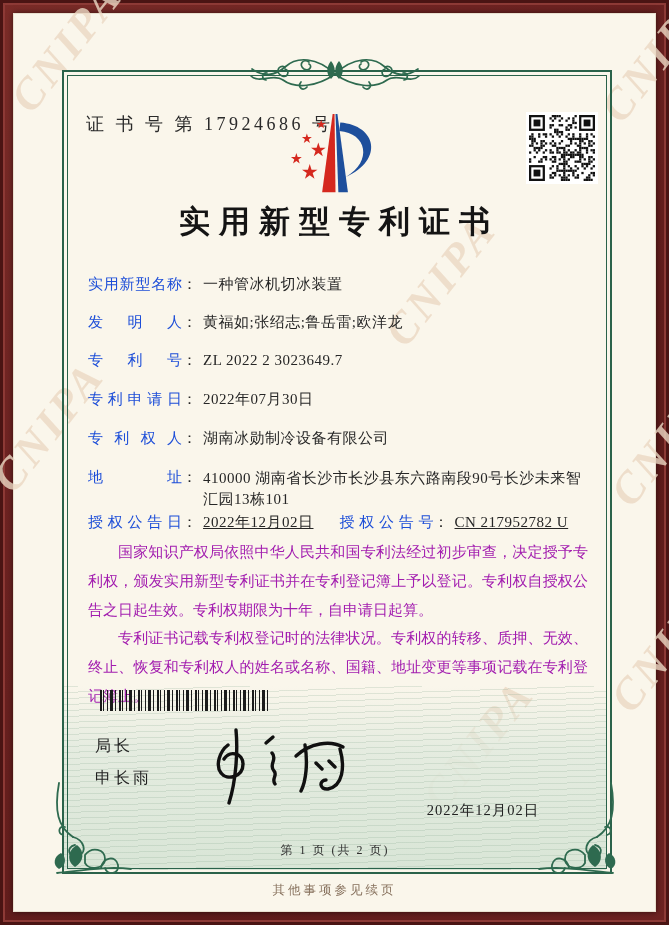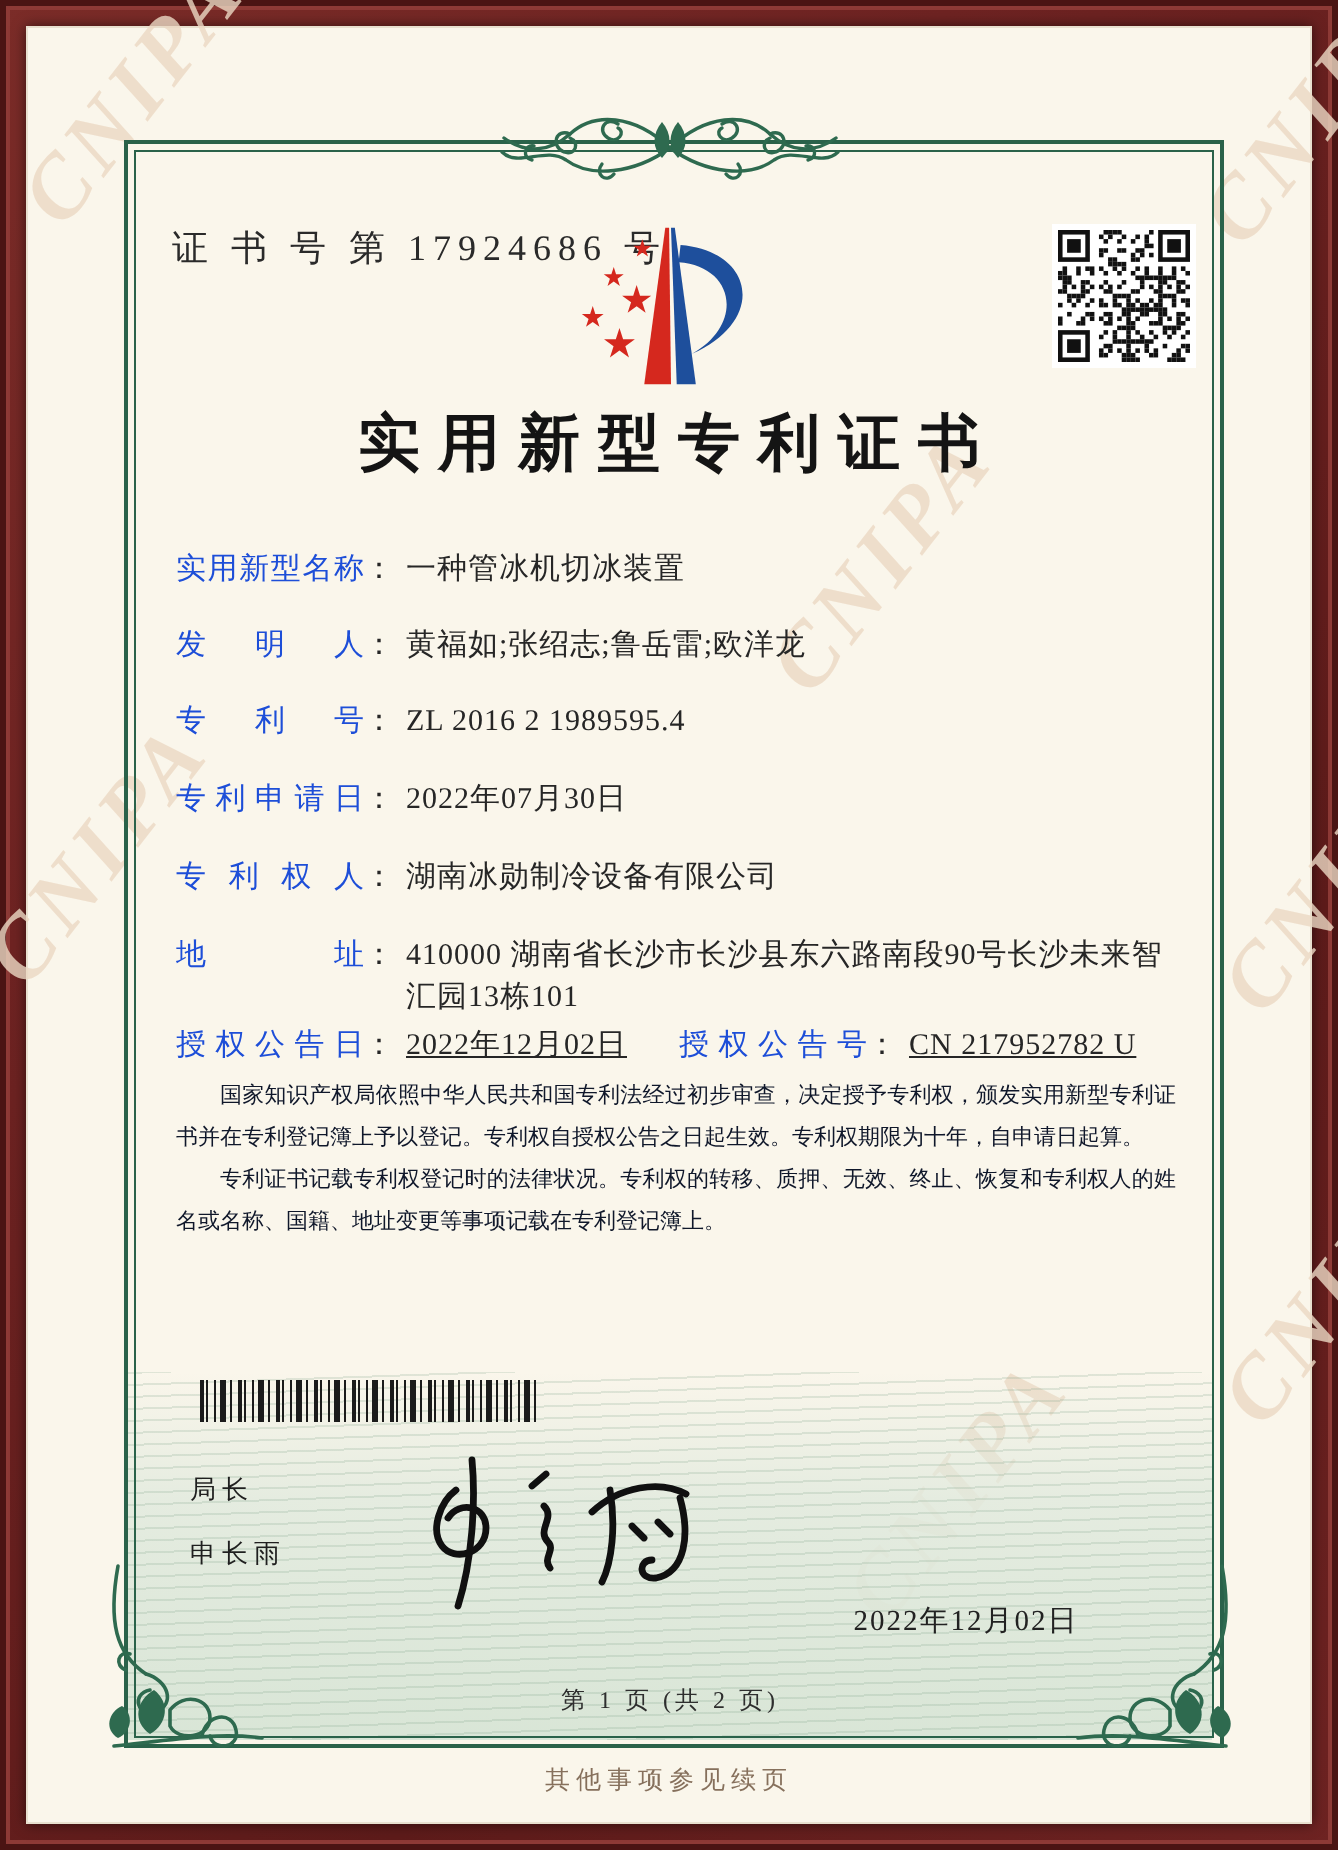--- a/index.html
+++ b/index.html
@@ -51,33 +51,33 @@
     font-size:31px;font-weight:bold;color:#141414;letter-spacing:9px;text-indent:9px;
   }
   .frow{position:absolute;left:75px;font-size:15px;color:#262626;white-space:nowrap;}
   .lbl{display:inline-block;width:94px;text-align:justify;text-align-last:justify;color:#1d4ed8;}
   .colon{display:inline-block;margin-right:6px;}
   .fval{color:#262626;letter-spacing:.5px;}
   .fval2{display:inline-block;vertical-align:top;width:408px;white-space:normal;line-height:21px;}
   .pair2{margin-left:26px;}
   .bodytext{
     position:absolute;left:75px;top:525px;width:500px;z-index:5;
-    font-size:11px;line-height:1.92;color:#0f172a;text-align:justify;
+    font-size:15px;line-height:1.92;color:#a21caf;text-align:justify;
   }
   .bodytext p{margin:0;text-indent:2em;}
   .barcode{
     position:absolute;left:87px;top:677px;width:170px;height:21px;z-index:5;
     background:repeating-linear-gradient(90deg,
       #1b1b1b 0 2px, rgba(0,0,0,0) 2px 3px,
       #1b1b1b 3px 4px, rgba(0,0,0,0) 4px 7px,
       #1b1b1b 7px 8px, rgba(0,0,0,0) 8px 10px,
       #1b1b1b 10px 13px, rgba(0,0,0,0) 13px 15px,
       #1b1b1b 15px 16px, rgba(0,0,0,0) 16px 19px);
   }
-  .signer{position:absolute;left:82px;font-size:13px;color:#1f1f1f;letter-spacing:3px;z-index:5;text-align:right;}
+  .signer{position:absolute;left:82px;font-size:16px;color:#1f1f1f;letter-spacing:3px;z-index:5;text-align:right;}
   .sig{position:absolute;left:185px;top:710px;z-index:5;}
   .issuedate{
     position:absolute;left:360px;top:788px;width:220px;text-align:center;z-index:5;
     font-size:14.5px;color:#222;letter-spacing:1px;
   }
   .pagenum{
     position:absolute;left:49px;top:829px;width:546px;text-align:center;z-index:5;
     font-size:12px;color:#2e2e2e;letter-spacing:2px;
   }
   .footnote{
@@ -442,21 +442,21 @@
 
       <div class="title">实用新型专利证书</div>
 
       <div class="frow" style="top:262px;">
         <span class="lbl">实用新型名称</span><span class="colon">：</span><span class="fval">一种管冰机切冰装置</span>
       </div>
       <div class="frow" style="top:300px;">
         <span class="lbl">发明人</span><span class="colon">：</span><span class="fval">黄福如;张绍志;鲁岳雷;欧洋龙</span>
       </div>
       <div class="frow" style="top:338px;">
-        <span class="lbl">专利号</span><span class="colon">：</span><span class="fval">ZL 2016 2 1989595.4</span>
+        <span class="lbl">专利号</span><span class="colon">：</span><span class="fval">ZL 2022 2 3023649.7</span>
       </div>
       <div class="frow" style="top:377px;">
         <span class="lbl">专利申请日</span><span class="colon">：</span><span class="fval">2022年07月30日</span>
       </div>
       <div class="frow" style="top:416px;">
         <span class="lbl">专利权人</span><span class="colon">：</span><span class="fval">湖南冰勋制冷设备有限公司</span>
       </div>
       <div class="frow" style="top:455px;">
         <span class="lbl">地址</span><span class="colon">：</span><span class="fval fval2"><span>410000 湖南省长沙市长沙县东六路南段90号长沙未来智</span><br><span>汇园13栋101</span></span>
       </div>

